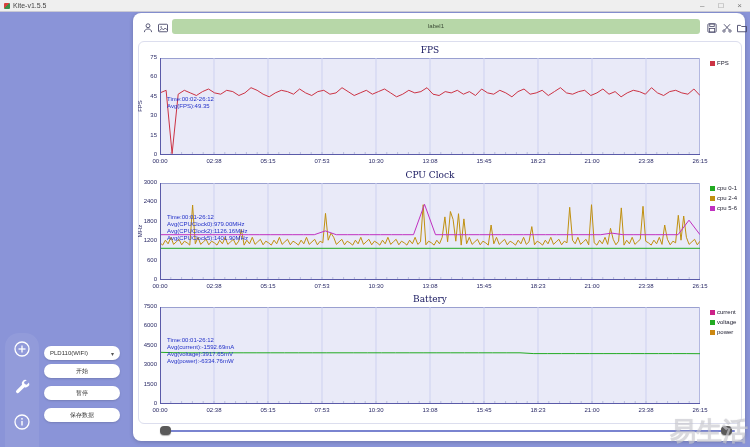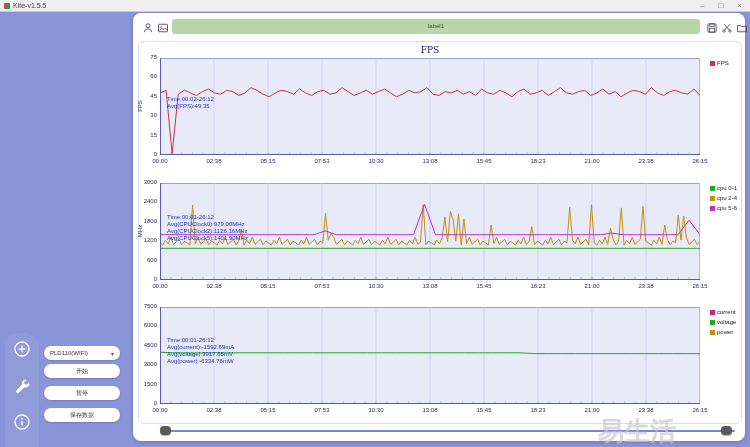--- a/index.html
+++ b/index.html
@@ -28,21 +28,21 @@
   .ytick{position:absolute;left:0;width:24px;text-align:right;font-size:6px;color:#2a2a66;}
   .xtick{position:absolute;width:32px;text-align:center;font-size:6px;color:#2a2a66;}
   .plot{position:absolute;}
   .ann{position:absolute;left:34px;font-size:6px;line-height:7px;color:#2230c8;white-space:nowrap;}
   .legend{position:absolute;left:577px;top:13px;font-size:6px;color:#223;line-height:10px;white-space:nowrap;}
   .lsw{display:inline-block;width:5px;height:5px;margin-right:2px;vertical-align:middle;}
   
   .slider-track{position:absolute;left:27px;top:417px;width:575px;height:2px;background:#7a84d0;border-radius:1px;}
   .slider-handle{position:absolute;top:413px;width:11px;height:9px;background:#5a5a5a;border-radius:4px;box-shadow:0 1px 1px rgba(0,0,0,0.3);}
   
-  .watermark{position:absolute;right:2px;bottom:2px;width:150px;text-align:left;z-index:60;pointer-events:none;opacity:.75;}
+  .watermark{position:absolute;right:2px;bottom:2px;width:150px;text-align:right;z-index:60;pointer-events:none;opacity:.75;}
   .wm-logo{font-size:26px;font-weight:bold;color:rgba(205,205,210,0.85);text-shadow:0 0 1px rgba(120,120,130,.4);line-height:28px;}
   .wm-url{font-size:10px;letter-spacing:1px;color:rgba(205,205,210,0.95);background:rgba(120,120,130,0.15);}
 </style>
 </head>
 <body>
 
 <div class="titlebar">
   <div class="app-ico"></div>
   <div class="title-text">Kite-v1.5.5</div>
   <div class="win-controls">
@@ -212,20 +212,21 @@
       </svg>
       <div class="ann" style="top:51px">
         <div>Time:00:02-26:12</div>
         <div>Avg(FPS):49.35</div>
       </div>
       <div class="legend">
         <div><span class="lsw" style="background:#cc3344"></span>FPS</div>
       </div>
     </div>
   <div class="chart" style="top:157px;">
+      <div class="ctitle">CPU Clock</div>
       <div class="ylab" style="top:57.5px">MHz</div>
       <div class="ytick" style="top:106.0px">0</div>
       <div class="ytick" style="top:86.6px">600</div>
       <div class="ytick" style="top:67.2px">1200</div>
       <div class="ytick" style="top:47.8px">1800</div>
       <div class="ytick" style="top:28.4px">2400</div>
       <div class="ytick" style="top:9.0px">3000</div>
       <div class="xtick" style="left:11.0px;top:113px">00:00</div>
       <div class="xtick" style="left:65.0px;top:113px">02:38</div>
       <div class="xtick" style="left:119.0px;top:113px">05:15</div>
@@ -312,20 +313,21 @@
         <div>Avg(CPUClock2):1126.16MHz</div>
         <div>Avg(CPUClock5):1401.90MHz</div>
       </div>
       <div class="legend">
         <div><span class="lsw" style="background:#22aa22"></span>cpu 0-1</div>
         <div><span class="lsw" style="background:#c09010"></span>cpu 2-4</div>
         <div><span class="lsw" style="background:#c030c0"></span>cpu 5-6</div>
       </div>
     </div>
   <div class="chart" style="top:281px;">
+      <div class="ctitle">Battery</div>
       <div class="ytick" style="top:106.0px">0</div>
       <div class="ytick" style="top:86.6px">1500</div>
       <div class="ytick" style="top:67.2px">3000</div>
       <div class="ytick" style="top:47.8px">4500</div>
       <div class="ytick" style="top:28.4px">6000</div>
       <div class="ytick" style="top:9.0px">7500</div>
       <div class="xtick" style="left:11.0px;top:113px">00:00</div>
       <div class="xtick" style="left:65.0px;top:113px">02:38</div>
       <div class="xtick" style="left:119.0px;top:113px">05:15</div>
       <div class="xtick" style="left:173.0px;top:113px">07:53</div>

